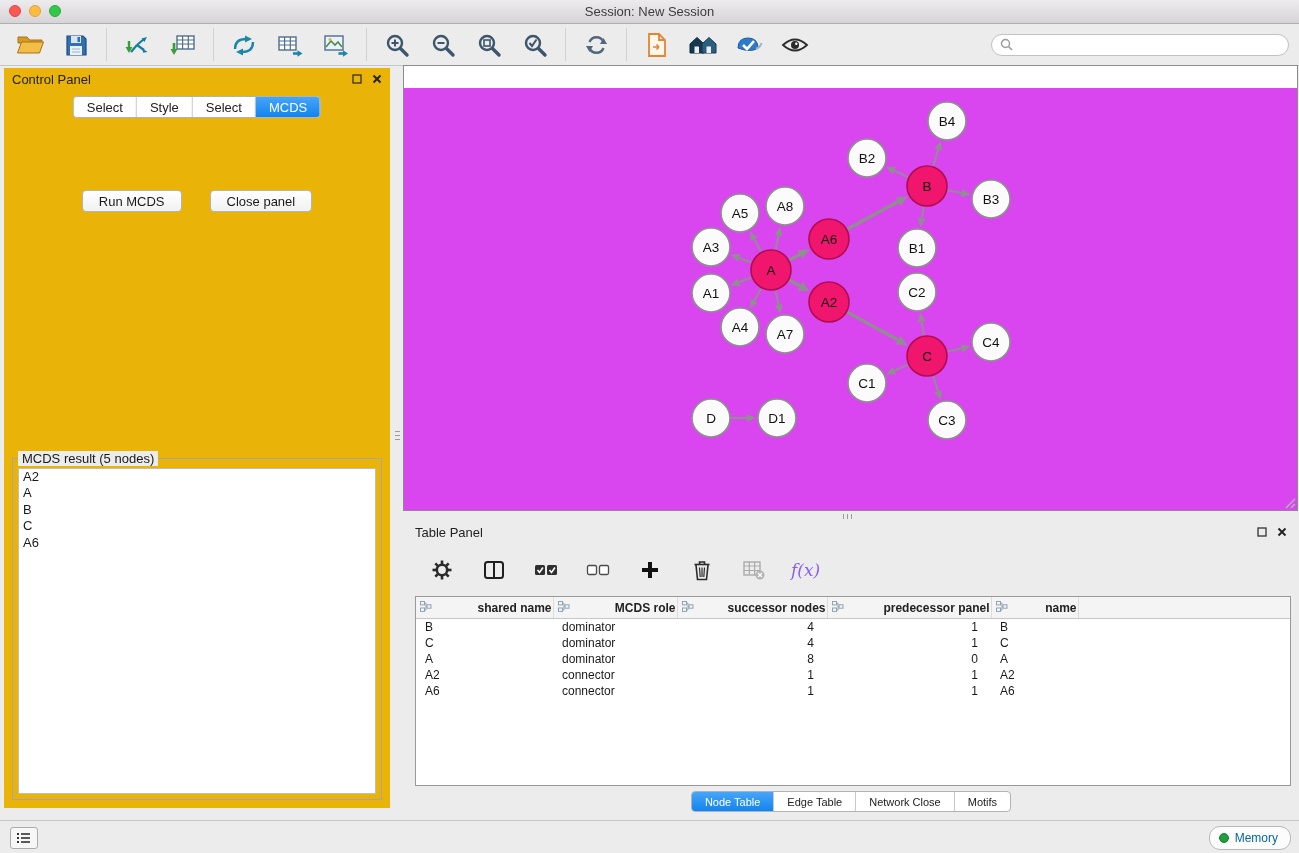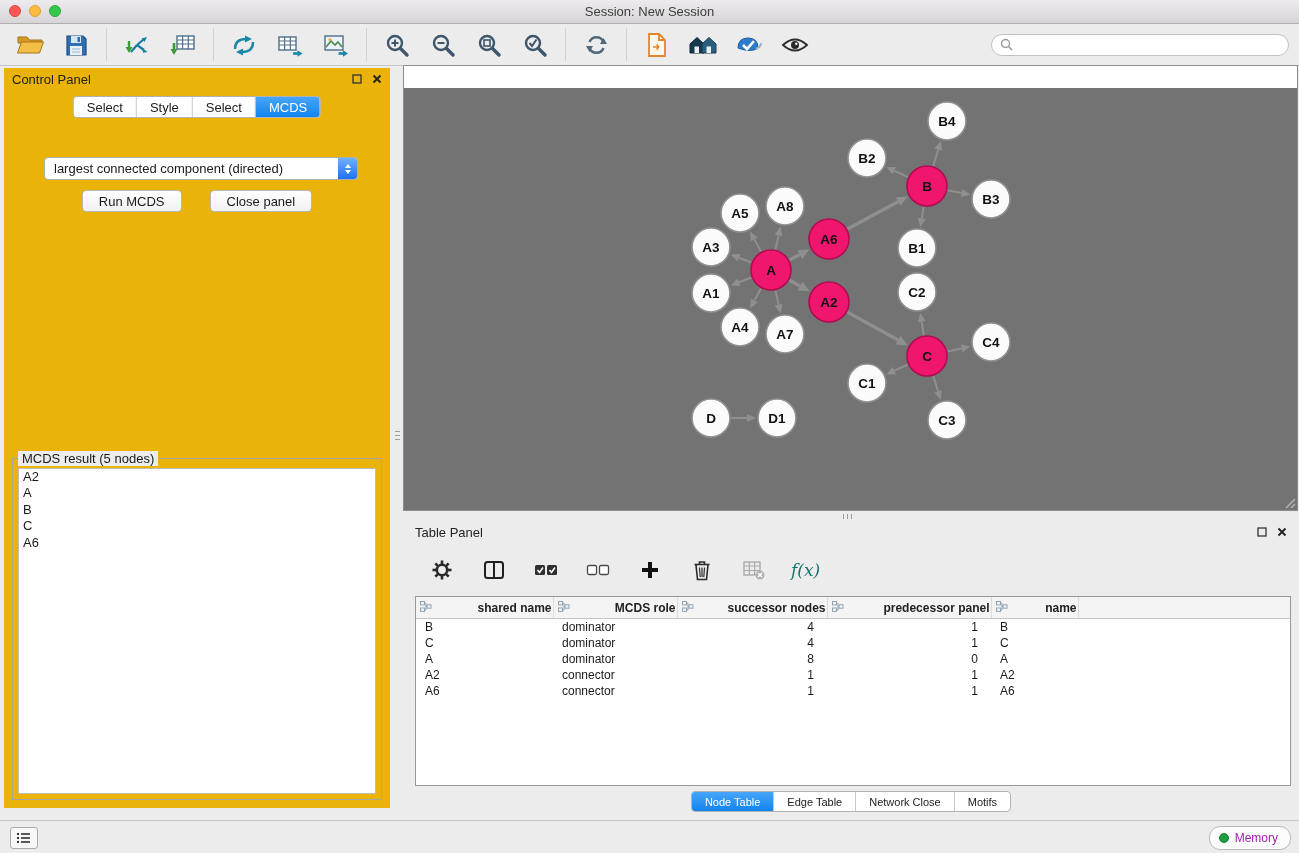--- a/index.html
+++ b/index.html
@@ -58,56 +58,56 @@
     border:1px solid #BEBEBE;font-size:13px;overflow:auto;}
   .result-item{line-height:16.4px;padding:0 4px;}
 
   
   .network-window{position:absolute;left:403px;top:65px;width:895px;height:446px;background:#fff;
     border:1px solid #8C8C8C;box-sizing:border-box;}
   .nw-titlebar{position:relative;height:21px;background:linear-gradient(#ECEAEC,#D5D3D5);
     border-bottom:1px solid #B2B2B2;display:flex;align-items:center;justify-content:center;
     font-size:13px;color:#333;}
   .nw-titlebar .lights{position:absolute;left:10px;top:4px;}
-  .nw-canvas{position:absolute;left:0;top:22px;right:0;bottom:0;background:#737373;overflow:hidden;font-weight:bold;}
+  .nw-canvas{position:absolute;left:0;top:22px;right:0;bottom:0;background:#d946ef;overflow:hidden;}
   .resize-grip{position:absolute;right:1px;bottom:1px;}
 
   
   .v-splitter{position:absolute;left:395px;top:428px;width:7px;height:24px;}
   .v-splitter span{display:block;width:5px;height:1px;background:#9B9B9B;margin:3px 0;}
   .h-splitter{position:absolute;left:843px;top:514px;width:24px;height:6px;display:flex;gap:3px;}
   .h-splitter span{display:block;width:1px;height:5px;background:#9B9B9B;}
 
   
   .table-panel{position:absolute;left:403px;top:522px;width:896px;height:293px;}
   .tp-header{position:absolute;top:0;left:0;width:100%;height:20px;display:flex;align-items:center;
     font-size:13px;color:#222;padding:0 12px;box-sizing:border-box;}
   .tp-toolbar{position:absolute;top:26px;left:12px;right:8px;height:44px;display:flex;
     align-items:center;gap:22px;padding-left:12px;}
-  .fx-label{font-family:"DejaVu Serif",serif;font-style:italic;font-size:17px;color:#0f766e;}
+  .fx-label{font-family:"DejaVu Serif",serif;font-style:italic;font-size:17px;color:#8b5cf6;}
   .tp-tablewrap{position:absolute;top:74px;left:12px;right:8px;height:188px;background:#fff;
     border:1px solid #989898;overflow:hidden;}
   table.node-table{border-collapse:collapse;table-layout:fixed;width:100%;font-size:12px;}
   .node-table th{height:19px;background:#F4F4F4;border-bottom:1px solid #C6C6C6;
     border-right:1px solid #DCDCDC;font-weight:bold;position:relative;text-align:right;
     font-size:12px;color:#222;overflow:hidden;white-space:nowrap;}
   .node-table th .hdr-ico{position:absolute;left:4px;top:4px;}
   .node-table td{height:16px;line-height:16px;padding:0 9px;white-space:nowrap;overflow:hidden;}
   .node-table td.num{text-align:right;padding-right:13px;}
   .tp-tabs{position:absolute;bottom:3px;left:0;width:100%;display:flex;justify-content:center;}
   .tp-tabs .seg-item{font-size:11px;height:19px;}
 
   
   .statusbar{position:absolute;left:0;top:820px;width:100%;height:33px;background:#ECECEC;
     border-top:1px solid #C4C4C4;}
   .sb-left-btn{position:absolute;left:10px;top:6px;width:26px;height:20px;background:#F7F7F7;
     border:1px solid #ABABAB;border-radius:3px;display:flex;align-items:center;justify-content:center;}
   .memory-btn{position:absolute;right:8px;top:5px;height:22px;background:#FCFCFC;
     border:1px solid #B9B9B9;border-radius:11px;display:flex;align-items:center;gap:6px;
-    padding:0 12px 0 9px;font-size:12px;color:#a21caf;justify-content:flex-end;}
+    padding:0 12px 0 9px;font-size:12px;color:#0369a1;justify-content:flex-end;}
   .mem-dot{width:10px;height:10px;border-radius:50%;background:#1E9E3E;border:1px solid #15802F;box-sizing:border-box;}
 </style>
 </head>
 <body>
 
 <div class="titlebar">
   <div class="lights">
     <span class="light l-red"></span>
     <span class="light l-yellow"></span>
     <span class="light l-green"></span>
@@ -280,27 +280,20 @@
           <path d="M1.5 1.5 L8.5 8.5 M8.5 1.5 L1.5 8.5" stroke="#222" stroke-width="1.9"></path>
         </svg>
     </span>
   </div>
   <div class="seg cp-tabs">
       <div class="seg-item">Select</div>
       <div class="seg-item">Style</div>
       <div class="seg-item">Select</div>
       <div class="seg-item active">MCDS</div>
     </div>
-  <div class="dropdown">
-    <span>largest connected component (directed)</span>
-    <span class="dd-stepper">
-        <i class="up"></i>
-        <i class="down"></i>
-      </span>
-  </div>
   <div class="cp-buttons">
     <button class="mac-btn">Run MCDS</button>
     <button class="mac-btn">Close panel</button>
   </div>
   <div class="mcds-fieldset">
     <span class="legend">MCDS result (5 nodes)</span>
     <div class="result-box">
         <div class="result-item">A2</div>
         <div class="result-item">A</div>
         <div class="result-item">B</div>

